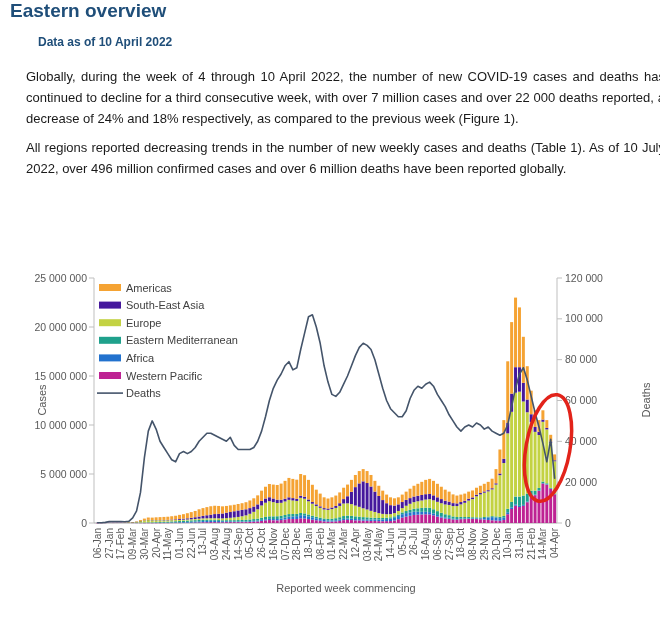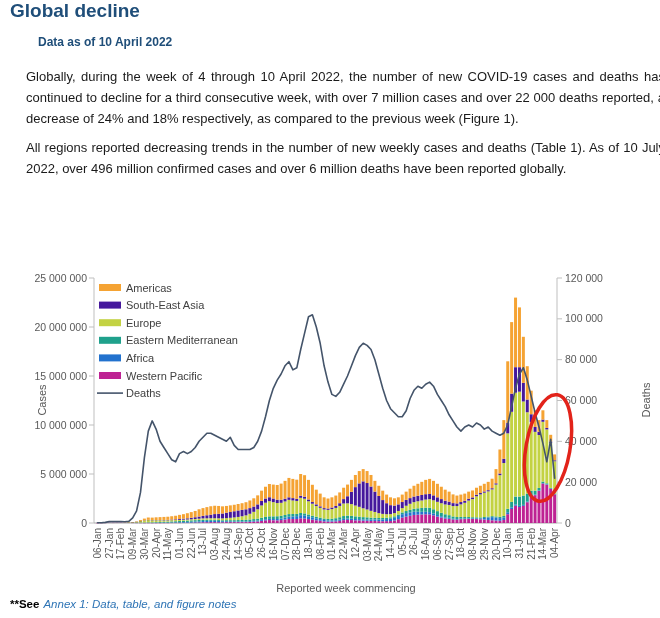--- a/index.html
+++ b/index.html
@@ -16,21 +16,21 @@
   #chart-svg{position:absolute;left:0;top:258px;}
   #chart-svg text{font-family:"Liberation Sans",sans-serif;}
   .footnote{position:absolute;left:10px;top:598px;font-size:11.5px;color:#000;z-index:2;}
   .fn-pre{font-weight:bold;margin-right:4px;}
   .fn-link{color:#2E74B5;font-style:italic;text-decoration:none;cursor:pointer;}
 </style>
 </head>
 <body>
 
 <div class="page">
-  <h1 class="title">Global decline</h1>
+  <h1 class="title">Eastern overview</h1>
   <h2 class="subtitle">Data as of 10 April 2022</h2>
   <p class="body-p" id="p1">Globally, during the week of 4 through 10 April 2022, the number of new COVID-19 cases and deaths has continued to decline for a third consecutive week, with over 7 million cases and over 22 000 deaths reported, a decrease of 24% and 18% respectively, as compared to the previous week (Figure 1).</p>
   <p class="body-p" id="p2">All regions reported decreasing trends in the number of new weekly cases and deaths (Table 1). As of 10 July 2022, over 496 million confirmed cases and over 6 million deaths have been reported globally.</p>
   <svg id="chart-svg" width="660" height="360" viewBox="0 0 660 360">
       <line x1="94" y1="20" x2="94" y2="265" stroke="#BFBFBF" stroke-width="1"></line>
       <line x1="557" y1="20" x2="557" y2="265" stroke="#BFBFBF" stroke-width="1"></line>
       <line x1="94" y1="265" x2="557" y2="265" stroke="#A6A6A6" stroke-width="1"></line>
       <line x1="89" y1="265" x2="94" y2="265" stroke="#BFBFBF" stroke-width="1"></line>
       <text x="87" y="268.5" font-size="10.5" text-anchor="end" fill="#595959">0</text>
       <line x1="89" y1="216" x2="94" y2="216" stroke="#BFBFBF" stroke-width="1"></line>
@@ -791,16 +791,13 @@
       <text x="511.235" y="270" font-size="10" text-anchor="end" fill="#595959" transform="rotate(-90 511.235 270)">10-Jan</text>
       <text x="522.956" y="270" font-size="10" text-anchor="end" fill="#595959" transform="rotate(-90 522.956 270)">31-Jan</text>
       <text x="534.677" y="270" font-size="10" text-anchor="end" fill="#595959" transform="rotate(-90 534.677 270)">21-Feb</text>
       <text x="546.398" y="270" font-size="10" text-anchor="end" fill="#595959" transform="rotate(-90 546.398 270)">14-Mar</text>
       <text x="558.119" y="270" font-size="10" text-anchor="end" fill="#595959" transform="rotate(-90 558.119 270)">04-Apr</text>
       <text x="346" y="334" font-size="11" text-anchor="middle" fill="#595959">Reported week commencing</text>
       <text x="46" y="142" font-size="11" text-anchor="middle" fill="#595959" transform="rotate(-90 46 142)">Cases</text>
       <text x="650" y="142" font-size="11" text-anchor="middle" fill="#595959" transform="rotate(-90 650 142)">Deaths</text>
       <ellipse cx="548" cy="190" rx="22" ry="54" fill="none" stroke="#E2231A" stroke-width="3.5" transform="rotate(10 548 190)"></ellipse>
     </svg>
-  <div class="footnote">
-    <span class="fn-pre">**See</span><a class="fn-link">Annex 1: Data, table, and figure notes</a>
-  </div>
 </div>
 
 </body></html>

